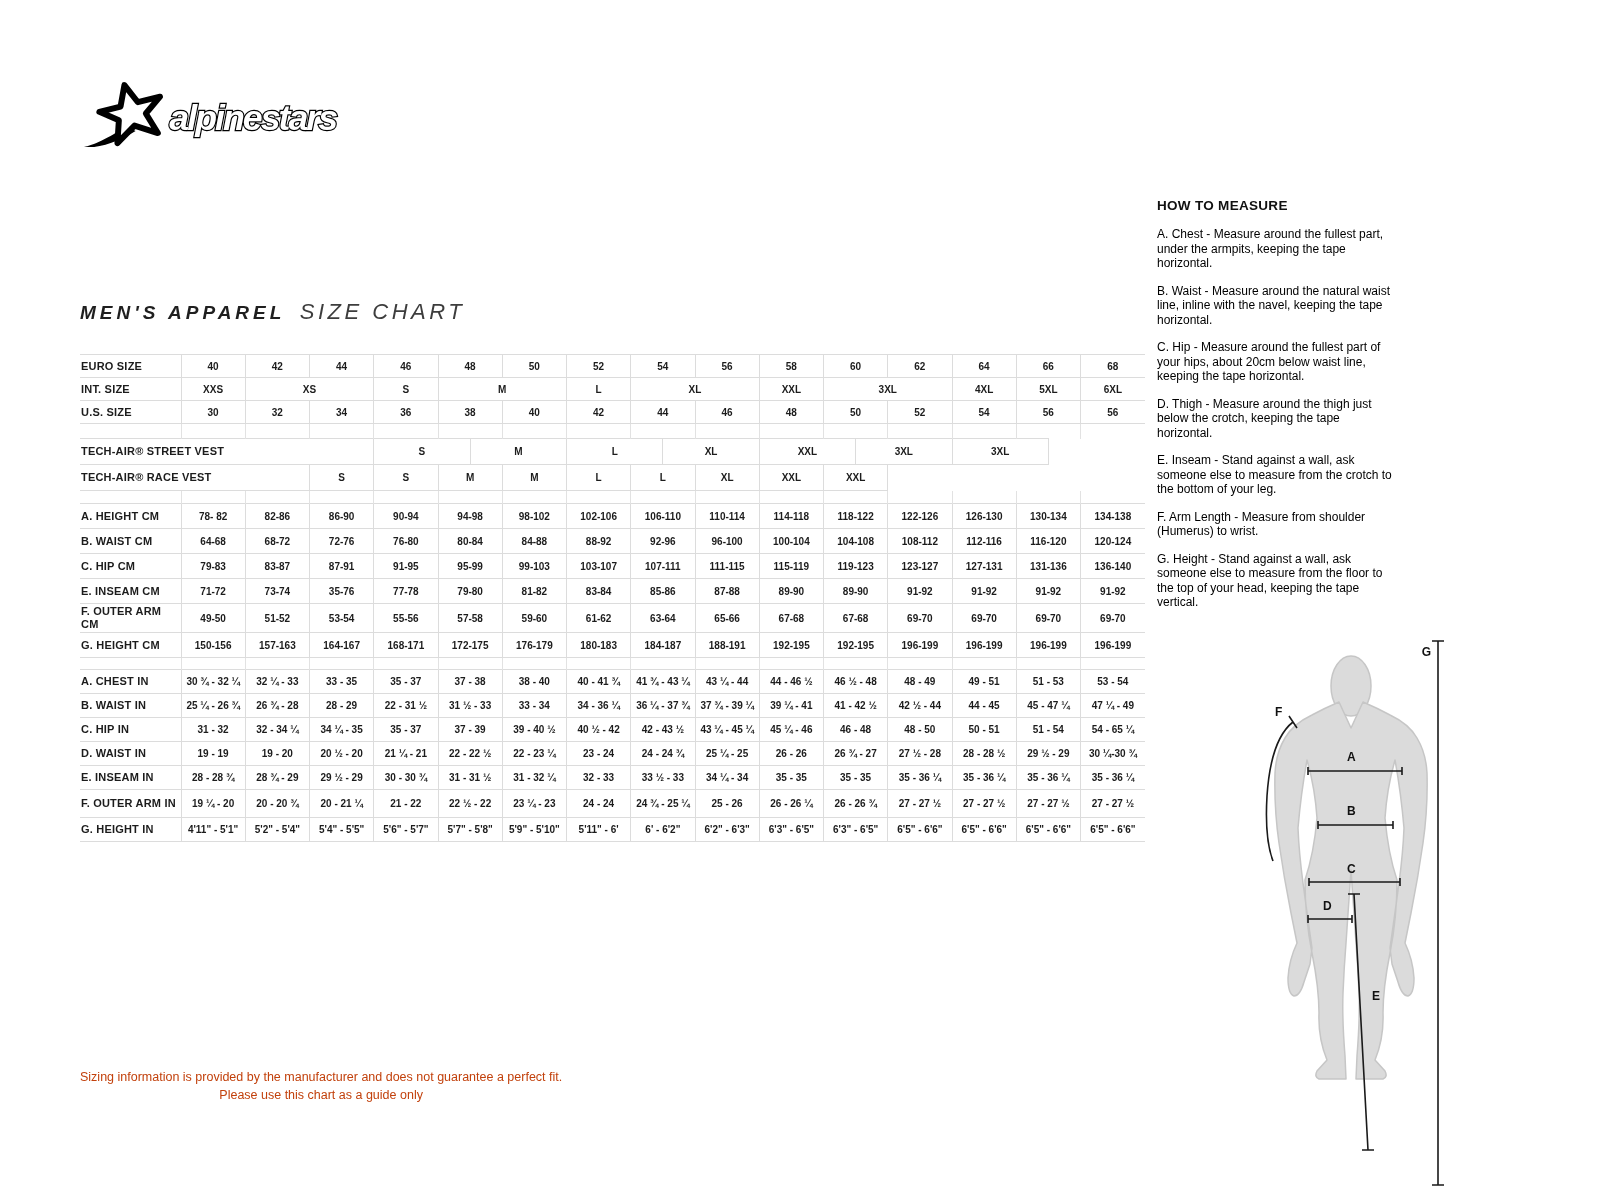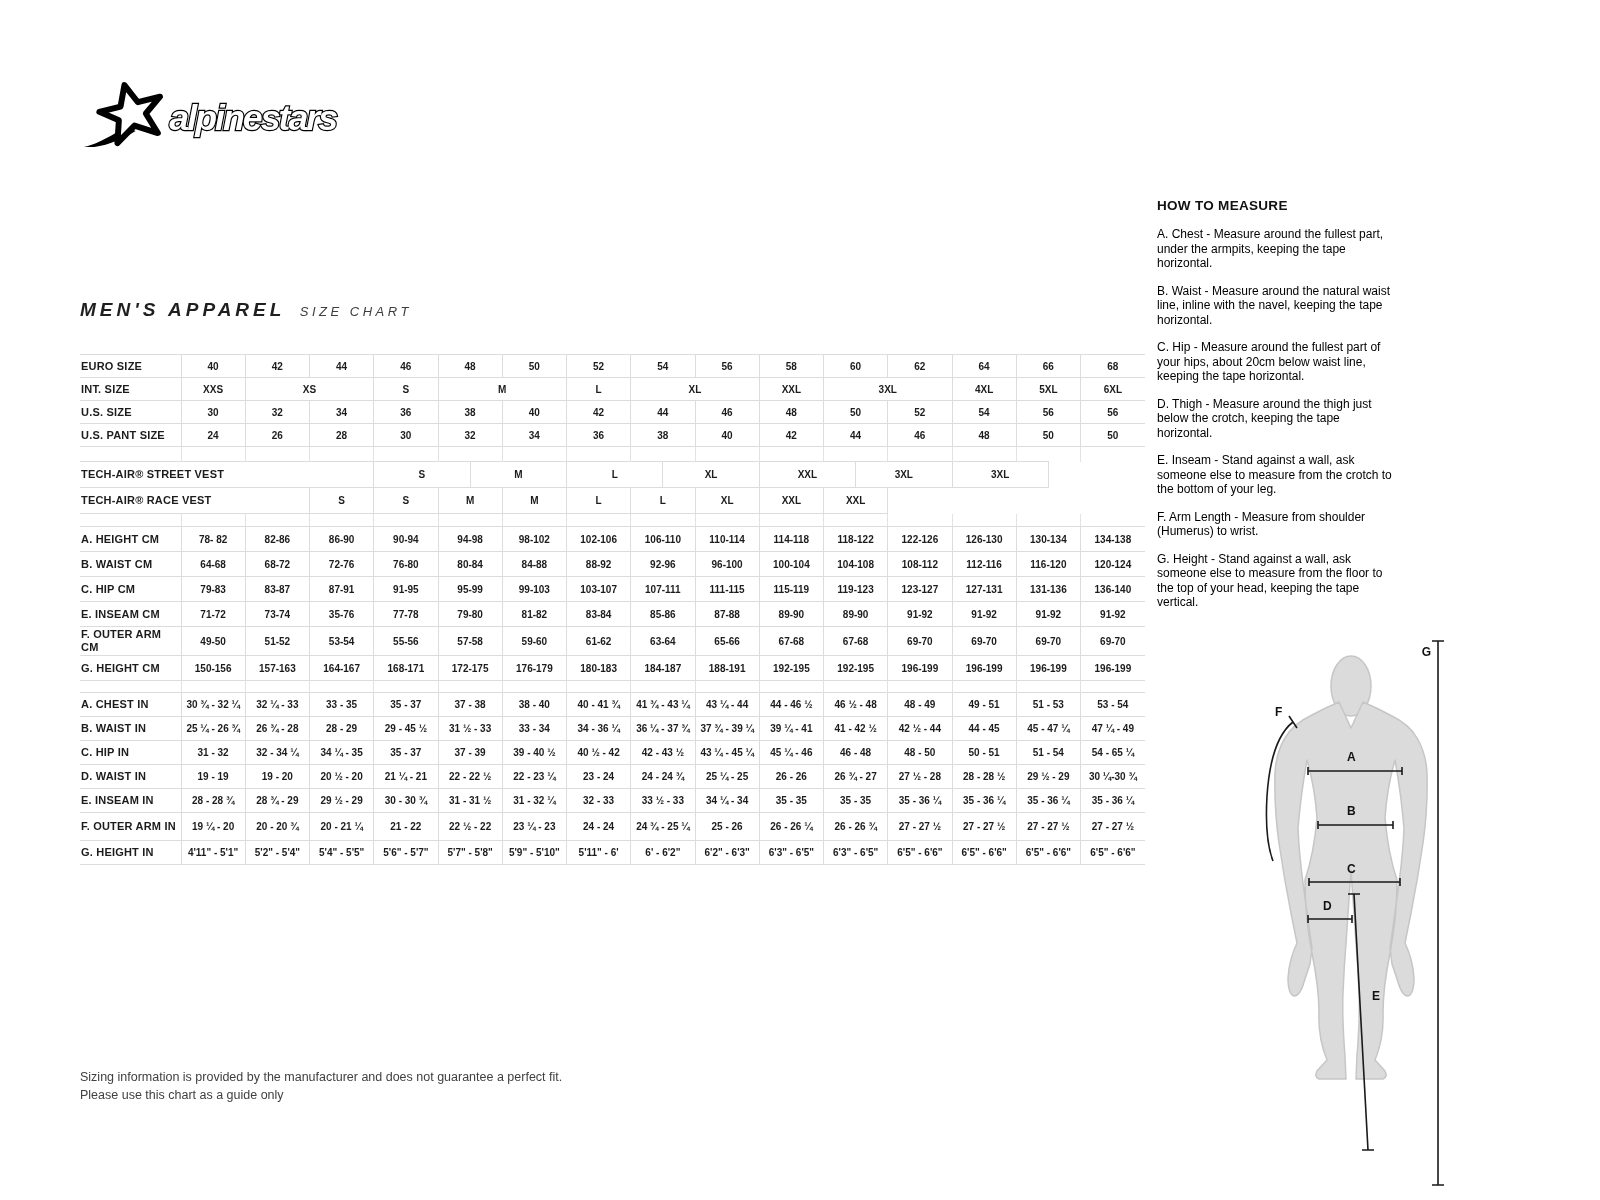--- a/index.html
+++ b/index.html
@@ -5,21 +5,21 @@
   html,body{margin:0;padding:0;}
   body{
     width:1600px;height:1200px;position:relative;overflow:hidden;
     background:#ffffff;font-family:"Liberation Sans",sans-serif;color:#1c1c1c;
   }
   
   .logo{position:absolute;left:82px;top:76px;width:268px;height:80px;}
   
   .title{position:absolute;left:80px;top:299px;white-space:nowrap;}
   .title-main{font-style:italic;font-weight:bold;font-size:19px;letter-spacing:4px;color:#1f1f1f;}
-  .title-sub{font-style:italic;font-weight:normal;font-size:13px;letter-spacing:3.5px;color:#3d3d3d;margin-left:10px;}
+  .title-sub{font-style:italic;font-weight:normal;font-size:22px;letter-spacing:3.5px;color:#3d3d3d;margin-left:10px;}
   
   .tblwrap{position:absolute;left:80px;top:354px;}
   table.sizes{border-collapse:collapse;table-layout:fixed;}
   table.sizes td{
     border:1px solid #dcdcdc;padding:0;text-align:center;vertical-align:middle;
     font-weight:bold;font-size:10px;color:#1c1c1c;overflow:hidden;white-space:nowrap;
   }
   table.sizes td.lbl{
     text-align:left;font-size:11px;border-left:none;white-space:normal;
     line-height:1.15;padding-left:1px;letter-spacing:0.2px;
@@ -28,21 +28,21 @@
   table.sizes td.bl{border-top:none;border-bottom:none;border-right:none;}
   table.sizes td.sp{border:none;border-right:1px solid #e2e2e2;}
   table.sizes td.sp2{border:none;border-left:1px solid #e2e2e2;}
   
   .htm{position:absolute;left:1157px;top:198px;width:238px;}
   .htm h3{margin:0 0 14px 0;font-size:13.5px;font-weight:bold;letter-spacing:0.3px;color:#111;}
   .htm p{margin:0 0 13px 0;font-size:12px;line-height:14.5px;color:#000000;}
   
   .figure{position:absolute;left:1235px;top:598px;width:340px;height:600px;}
   
-  .footer{position:absolute;left:80px;top:1068px;font-size:12.5px;line-height:18px;color:#404040;}
+  .footer{position:absolute;left:80px;top:1068px;font-size:12.5px;line-height:18px;color:#c2410c;text-align:center;}
 </style>
 </head>
 <body>
 
 <svg class="logo" viewBox="0 0 270 80">
   <g>
     <path d="M 44 50 C 28 62 10 70 2 71 C 16 73 36 66 54 55 Z" fill="#000"></path>
     <g transform="rotate(-14 50 38)">
       <path d="M 50 8 L 59 28 L 82 28 L 64 41 L 71 63 L 50 50 L 29 63 L 36 41 L 19 28 L 41 28 Z" fill="#ffffff" stroke="#000000" stroke-width="6" stroke-linejoin="round"></path>
     </g>
@@ -134,38 +134,20 @@
           <td colspan="2">42</td>
           <td colspan="2">44</td>
           <td colspan="2">46</td>
           <td colspan="2">48</td>
           <td colspan="2">50</td>
           <td colspan="2">52</td>
           <td colspan="2">54</td>
           <td colspan="2">56</td>
           <td colspan="2">56</td>
         </tr>
-        <tr style="height:23px">
-          <td class="lbl" colspan="1">U.S. PANT SIZE</td>
-          <td colspan="2">24</td>
-          <td colspan="2">26</td>
-          <td colspan="2">28</td>
-          <td colspan="2">30</td>
-          <td colspan="2">32</td>
-          <td colspan="2">34</td>
-          <td colspan="2">36</td>
-          <td colspan="2">38</td>
-          <td colspan="2">40</td>
-          <td colspan="2">42</td>
-          <td colspan="2">44</td>
-          <td colspan="2">46</td>
-          <td colspan="2">48</td>
-          <td colspan="2">50</td>
-          <td colspan="2">50</td>
-        </tr>
         <tr style="height:15px">
           <td class="sp"></td>
           <td class="sp2" colspan="2"></td>
           <td class="sp2" colspan="2"></td>
           <td class="sp2" colspan="2"></td>
           <td class="sp2" colspan="2"></td>
           <td class="sp2" colspan="2"></td>
           <td class="sp2" colspan="2"></td>
           <td class="sp2" colspan="2"></td>
           <td class="sp2" colspan="2"></td>
@@ -361,21 +343,21 @@
           <td colspan="2">48 - 49</td>
           <td colspan="2">49 - 51</td>
           <td colspan="2">51 - 53</td>
           <td colspan="2">53 - 54</td>
         </tr>
         <tr style="height:24px">
           <td class="lbl" colspan="1">B. WAIST IN</td>
           <td colspan="2">25 ¼ - 26 ¾</td>
           <td colspan="2">26 ¾ - 28</td>
           <td colspan="2">28 - 29</td>
-          <td colspan="2">29 - 45 ½</td>
+          <td colspan="2">22 - 31 ½</td>
           <td colspan="2">31 ½ - 33</td>
           <td colspan="2">33 - 34</td>
           <td colspan="2">34 - 36 ¼</td>
           <td colspan="2">36 ¼ - 37 ¾</td>
           <td colspan="2">37 ¾ - 39 ¼</td>
           <td colspan="2">39 ¼ - 41</td>
           <td colspan="2">41 - 42 ½</td>
           <td colspan="2">42 ½ - 44</td>
           <td colspan="2">44 - 45</td>
           <td colspan="2">45 - 47 ¼</td>

